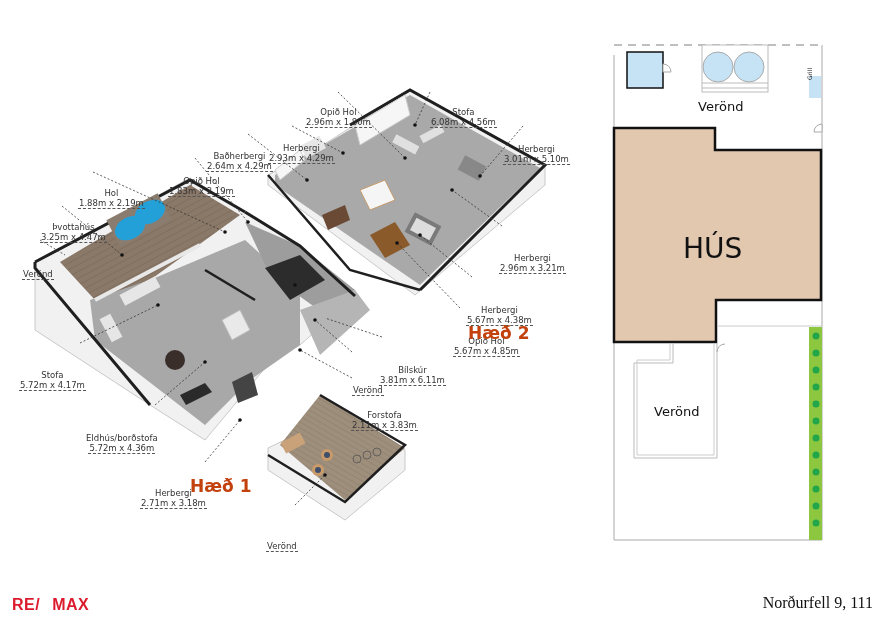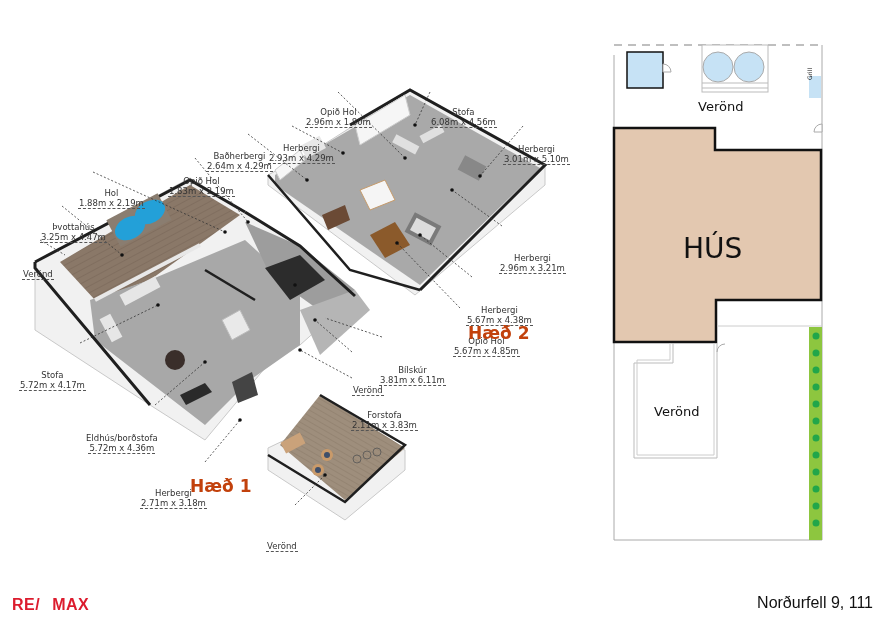--- a/index.html
+++ b/index.html
@@ -5,21 +5,21 @@
   html, body { margin:0; padding:0; background:#ffffff; }
   body { width:877px; height:620px; position:relative; overflow:hidden; font-family:"DejaVu Sans", sans-serif; color:#222; }
   .canvas { position:absolute; left:0; top:0; width:877px; height:620px; }
   .lbl { position:absolute; text-align:center; font-size:8.5px; line-height:10px; color:#333; white-space:nowrap;margin-top:40px; }
   .lbl .dim { border-bottom:1px dashed #555; display:inline-block; padding:0 1px; }
   .lbl .nm { display:block; }
   .floor-title { position:absolute; font-weight:bold; font-size:17px; color:#c2410c; font-family:"DejaVu Sans", sans-serif;text-align:right; }
   .site-text { position:absolute; font-family:"DejaVu Sans", sans-serif; color:#111; }
   .remax { position:absolute; left:0px; top:596px; font-size:16px; font-weight:bold; letter-spacing:0.5px; font-family:"Liberation Sans", sans-serif; }
   .remax .r { color:#dc1c2e;padding-left:12px; }
-  .address { position:absolute; right:4px; top:594px; font-size:16px; color:#111; font-family:Liberation Sans, sans-serif; }
+  .address { position:absolute; right:4px; top:594px; font-size:16px; color:#111; font-family:Liberation Serif, serif; }
 </style>
 </head>
 <body>
 
 <div class="canvas">
 
   <svg width="600" height="580" style="position:absolute;left:0;top:0">
     <defs>
       <pattern id="wood" width="6" height="6" patternUnits="userSpaceOnUse" patternTransform="rotate(-28)">
         <rect width="6" height="6" fill="#8a7868"></rect>

